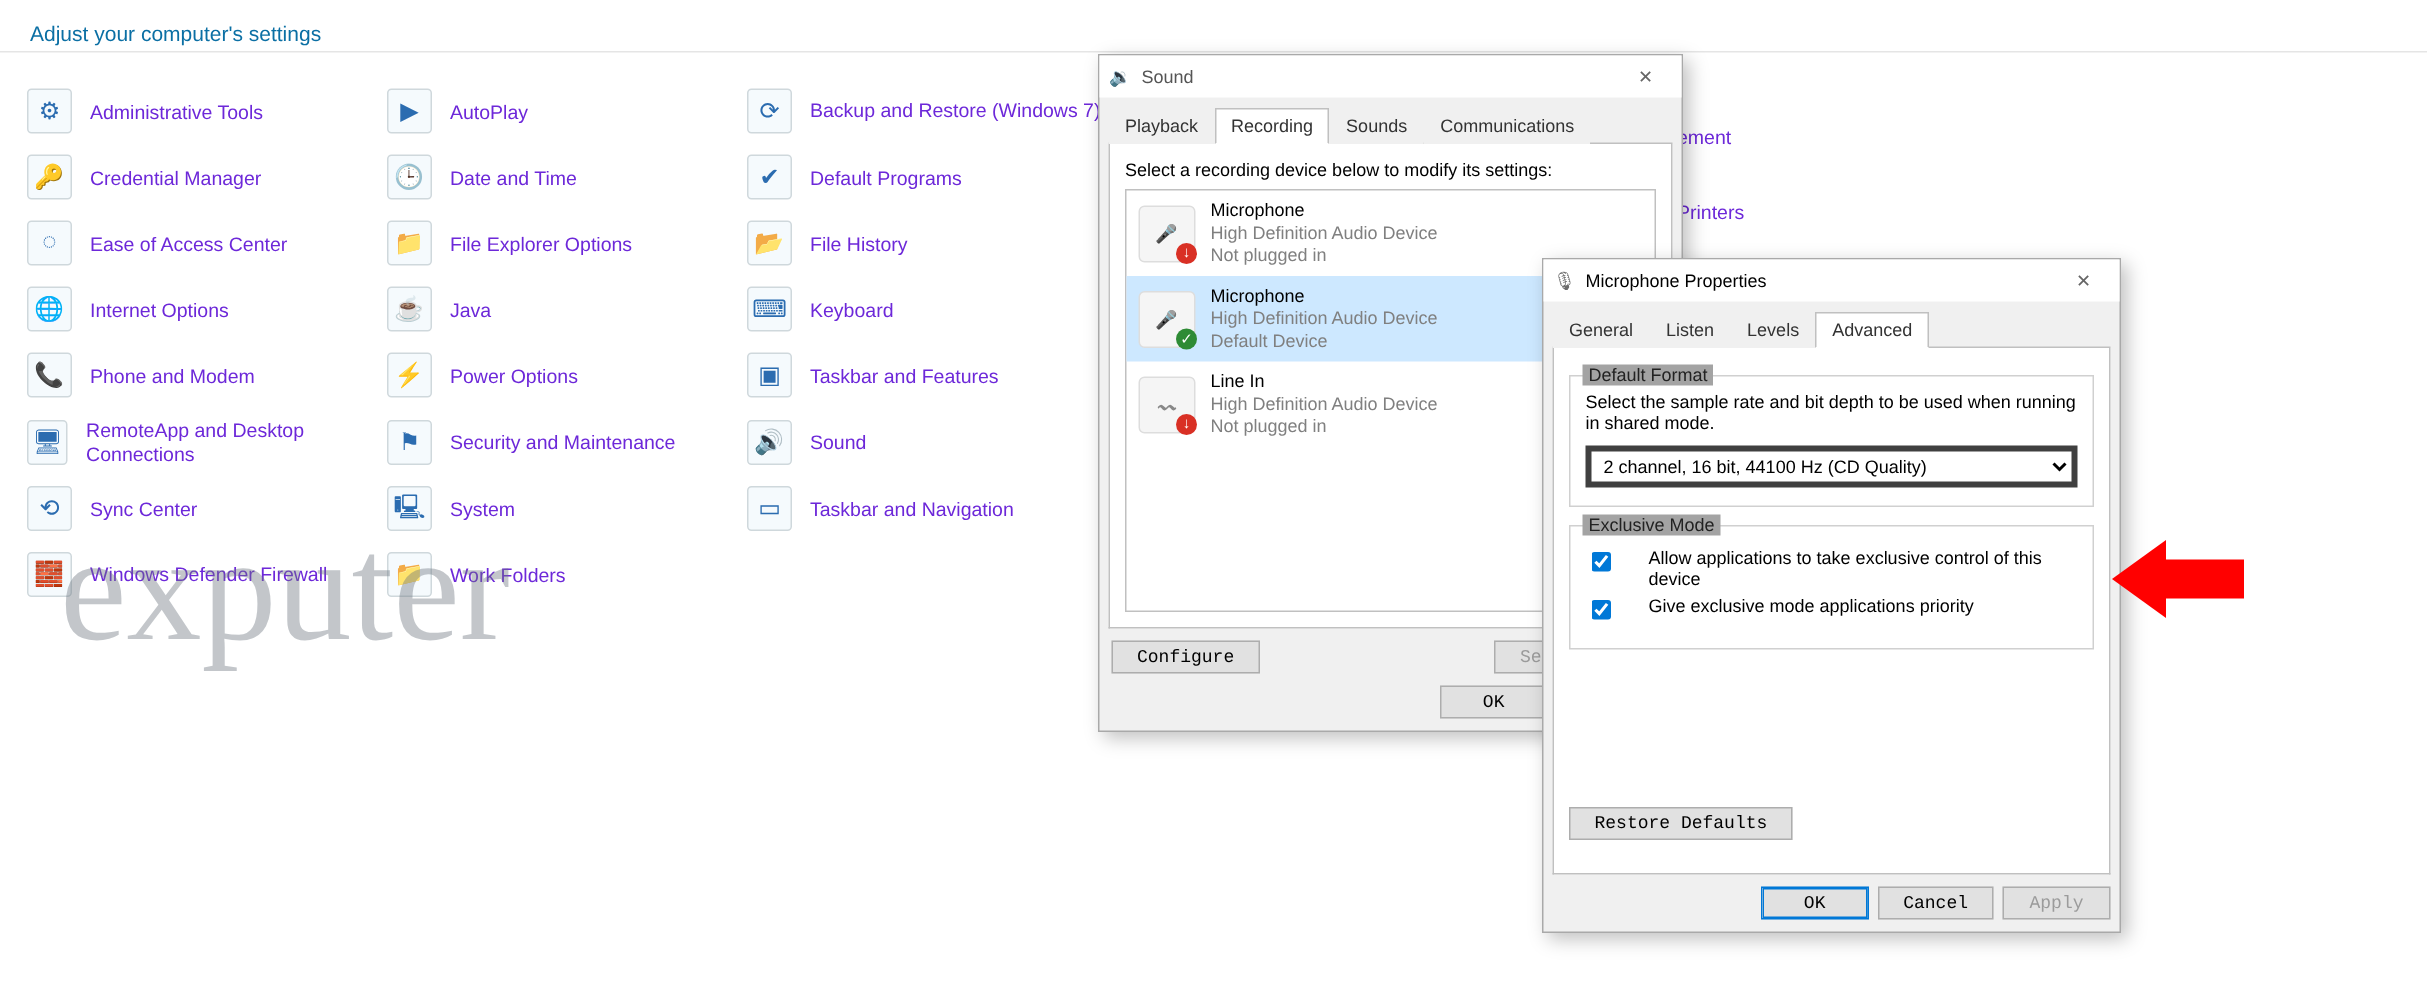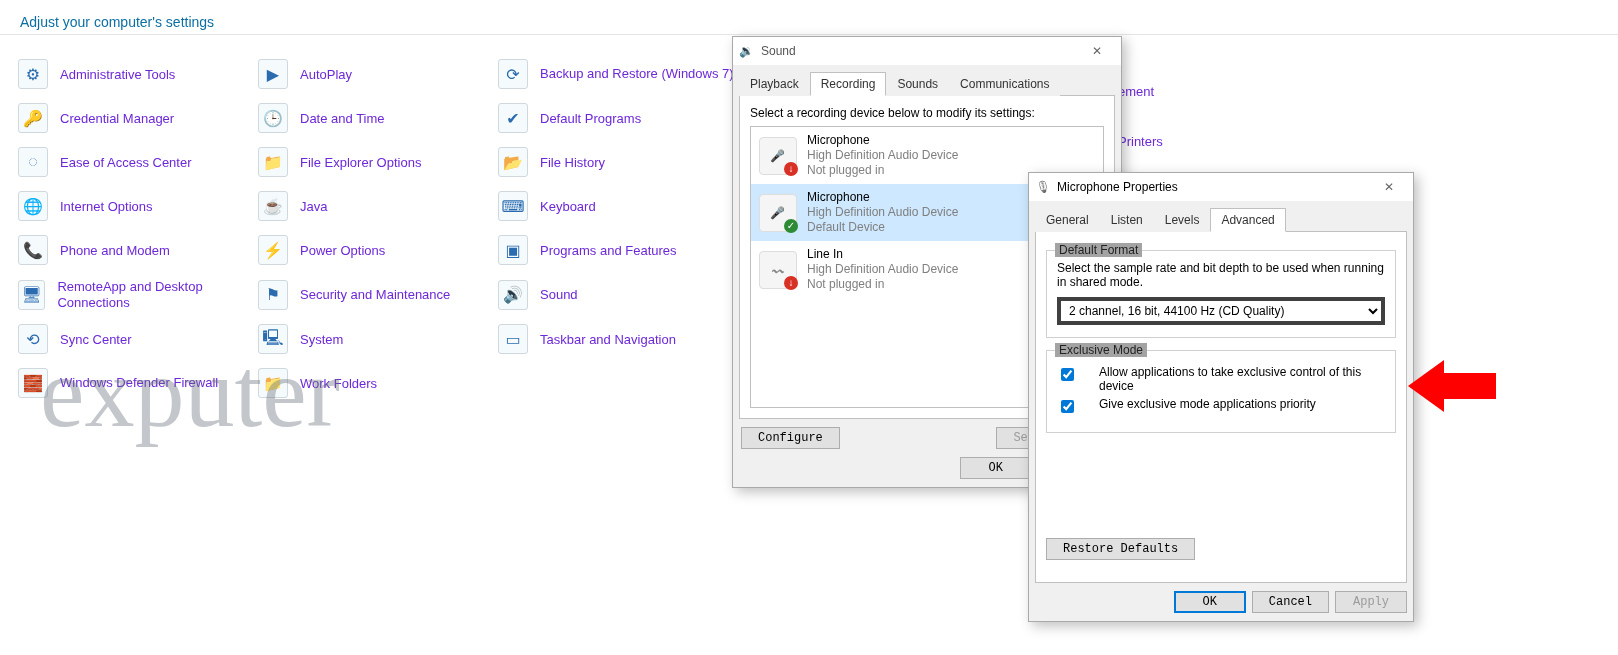--- a/index.html
+++ b/index.html
@@ -113,21 +113,21 @@
   <div class="cp-item">
       <span class="cp-ico">📞</span>
       <span class="lbl">Phone and Modem</span>
     </div>
   <div class="cp-item">
       <span class="cp-ico">⚡</span>
       <span class="lbl">Power Options</span>
     </div>
   <div class="cp-item">
       <span class="cp-ico">▣</span>
-      <span class="lbl">Programs and Features</span>
+      <span class="lbl">Taskbar and Features</span>
     </div>
 
   <div class="cp-item">
       <span class="cp-ico">🖥</span>
       <span class="lbl two">RemoteApp and Desktop Connections</span>
     </div>
   <div class="cp-item">
       <span class="cp-ico">⚑</span>
       <span class="lbl">Security and Maintenance</span>
     </div>

